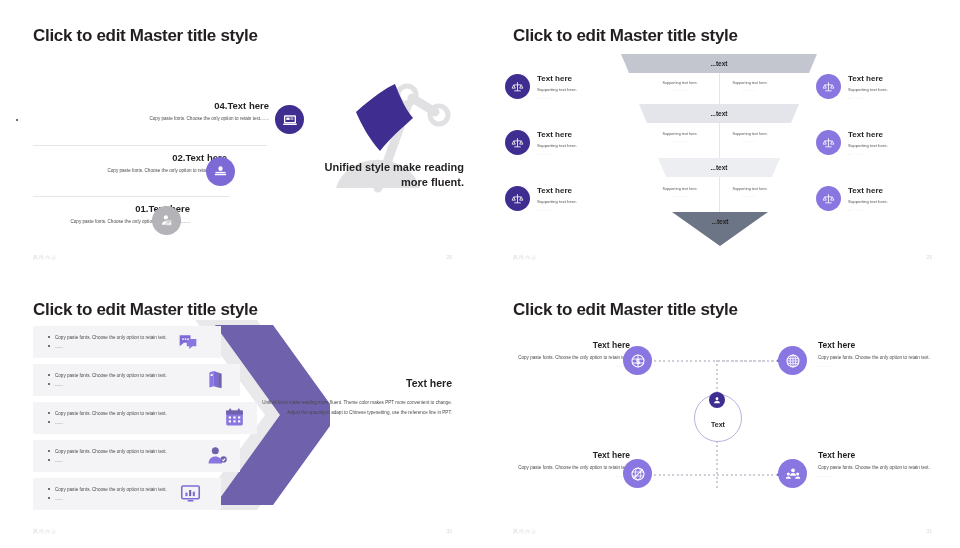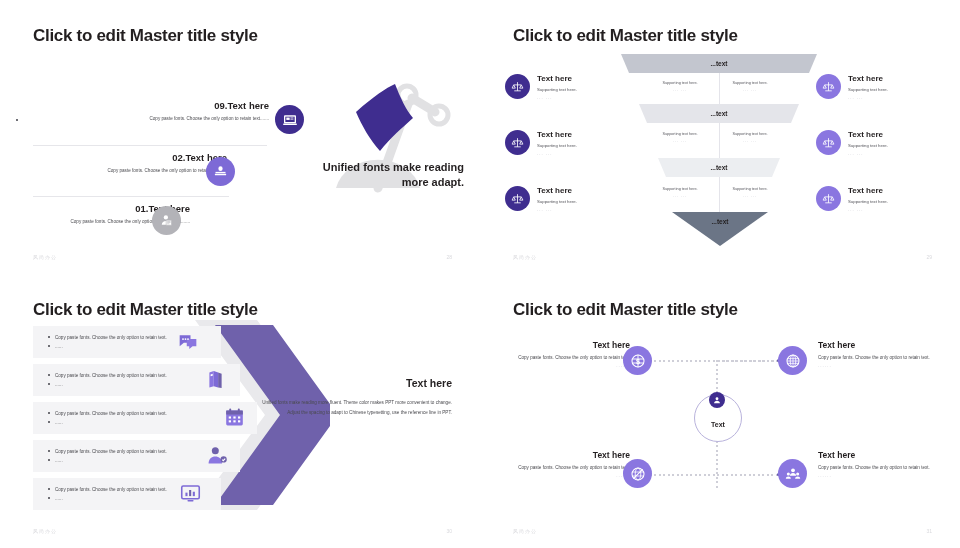--- a/index.html
+++ b/index.html
@@ -61,21 +61,21 @@
 </style>
 </head>
 <body>
 
 <div class="sheet">
 
   <div class="slide s1">
     <div class="title">Click to edit Master title style</div>
 
     <div class="row" style="left:14px;top:100px;">
-      <div class="rhead">09.Text here</div>
+      <div class="rhead">04.Text here</div>
       <div class="rbody">Copy paste fonts. Choose the only option to retain text.......</div>
     </div>
     <div class="circ" style="left:275px;top:105px;width:29px;height:29px;background:#3f2d8f;">
       <svg width="16" height="16" viewBox="0 0 24 24" fill="#ffffff">
           <rect x="3" y="5" width="18" height="12" rx="1.4" fill="#ffffff"></rect>
           <rect x="5" y="7" width="14" height="8" fill="#3f2d8f"></rect>
           <rect x="6.5" y="8.3" width="5" height="3.6" fill="#ffffff"></rect>
           <rect x="12.6" y="8.3" width="4.6" height="1.1" fill="#ffffff"></rect>
           <rect x="12.6" y="10.2" width="4.6" height="1.1" fill="#ffffff"></rect>
           <rect x="1.6" y="17.4" width="20.8" height="2" rx="1" fill="#ffffff"></rect>
@@ -114,21 +114,21 @@
     <div class="lampwrap">
       <svg width="165" height="205" viewBox="0 0 165 205">
         <path d="M78 140 L108 56" stroke="#e1e1e3" stroke-width="9" stroke-linecap="round" fill="none"></path>
         <path d="M112 50 L135 64" stroke="#e1e1e3" stroke-width="9" stroke-linecap="round" fill="none"></path>
         <circle cx="107" cy="47" r="9" fill="none" stroke="#e1e1e3" stroke-width="5"></circle>
         <circle cx="139" cy="67" r="9" fill="none" stroke="#e1e1e3" stroke-width="5"></circle>
         <path d="M36 140 A43 36 0 0 1 120 140 Z" fill="#e1e1e3"></path>
         <path d="M56 64 C74 48 86 40 95 36 C100 49 106 62 113 70 C103 79 90 90 80 103 C70 92 62 78 56 64 Z" fill="#3f2d8f"></path>
       </svg>
     </div>
-    <div class="lampcap">Unified fonts make reading more adapt.</div>
+    <div class="lampcap">Unified style make reading more fluent.</div>
 
     <div class="footer-brand">风尚办公</div>
     <div class="pagenum">28</div>
   </div>
 
   <div class="slide s2">
     <div class="title">Click to edit Master title style</div>
 
     <div class="fun-line" style="left:239px;top:72px;height:145px;"></div>
 

